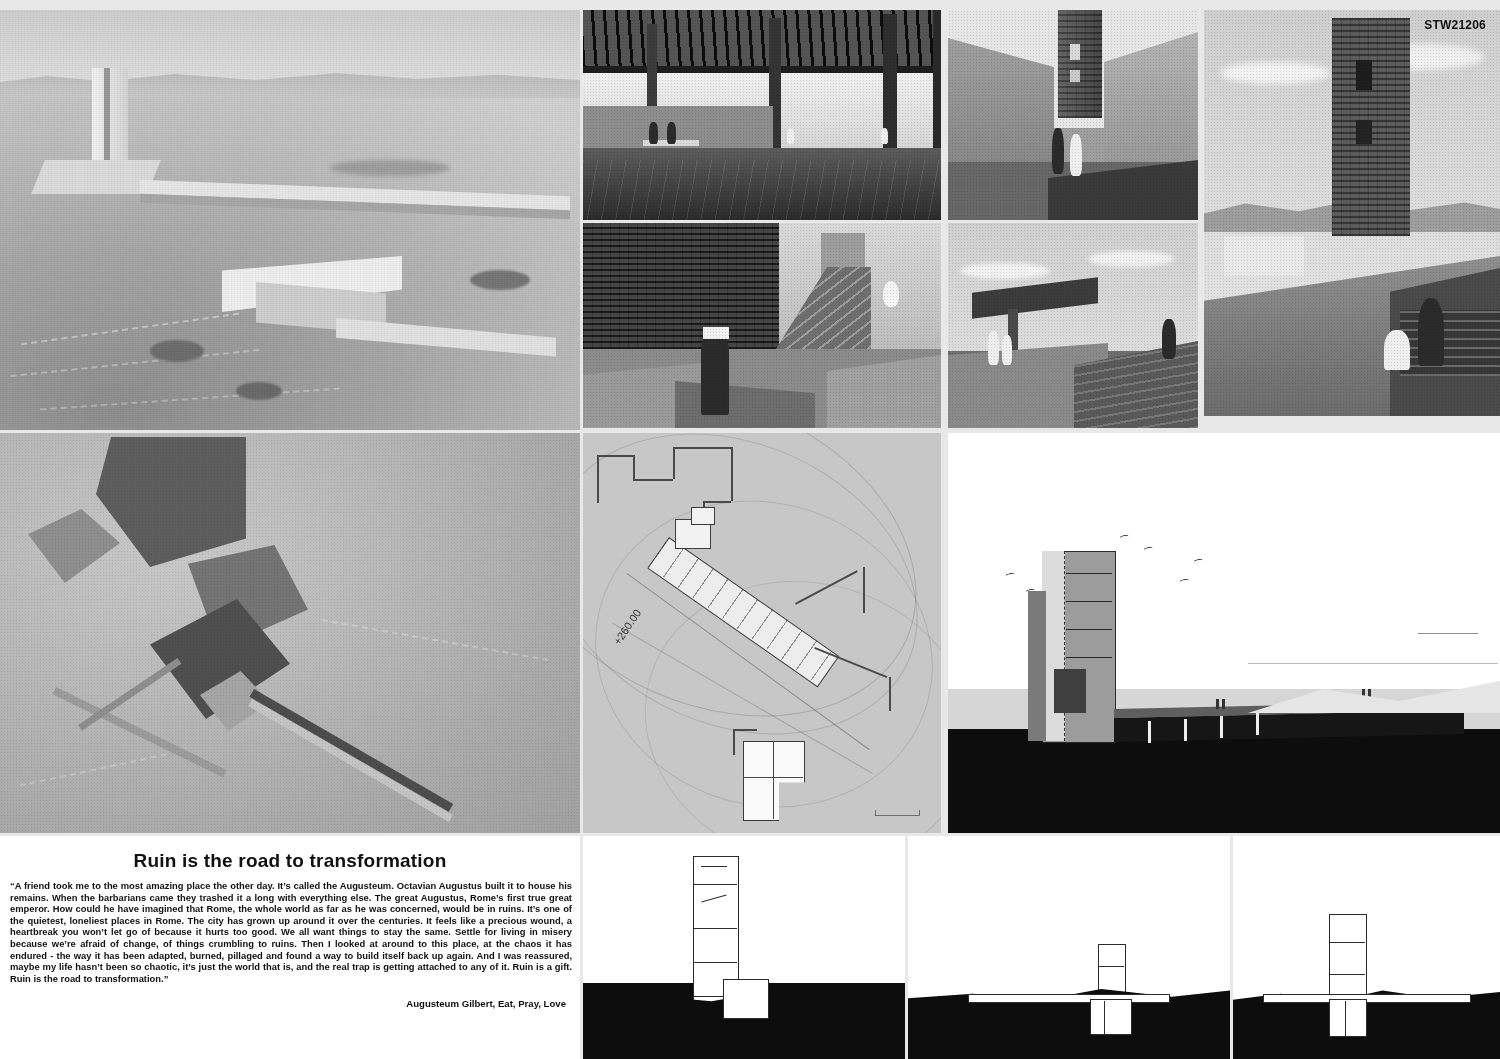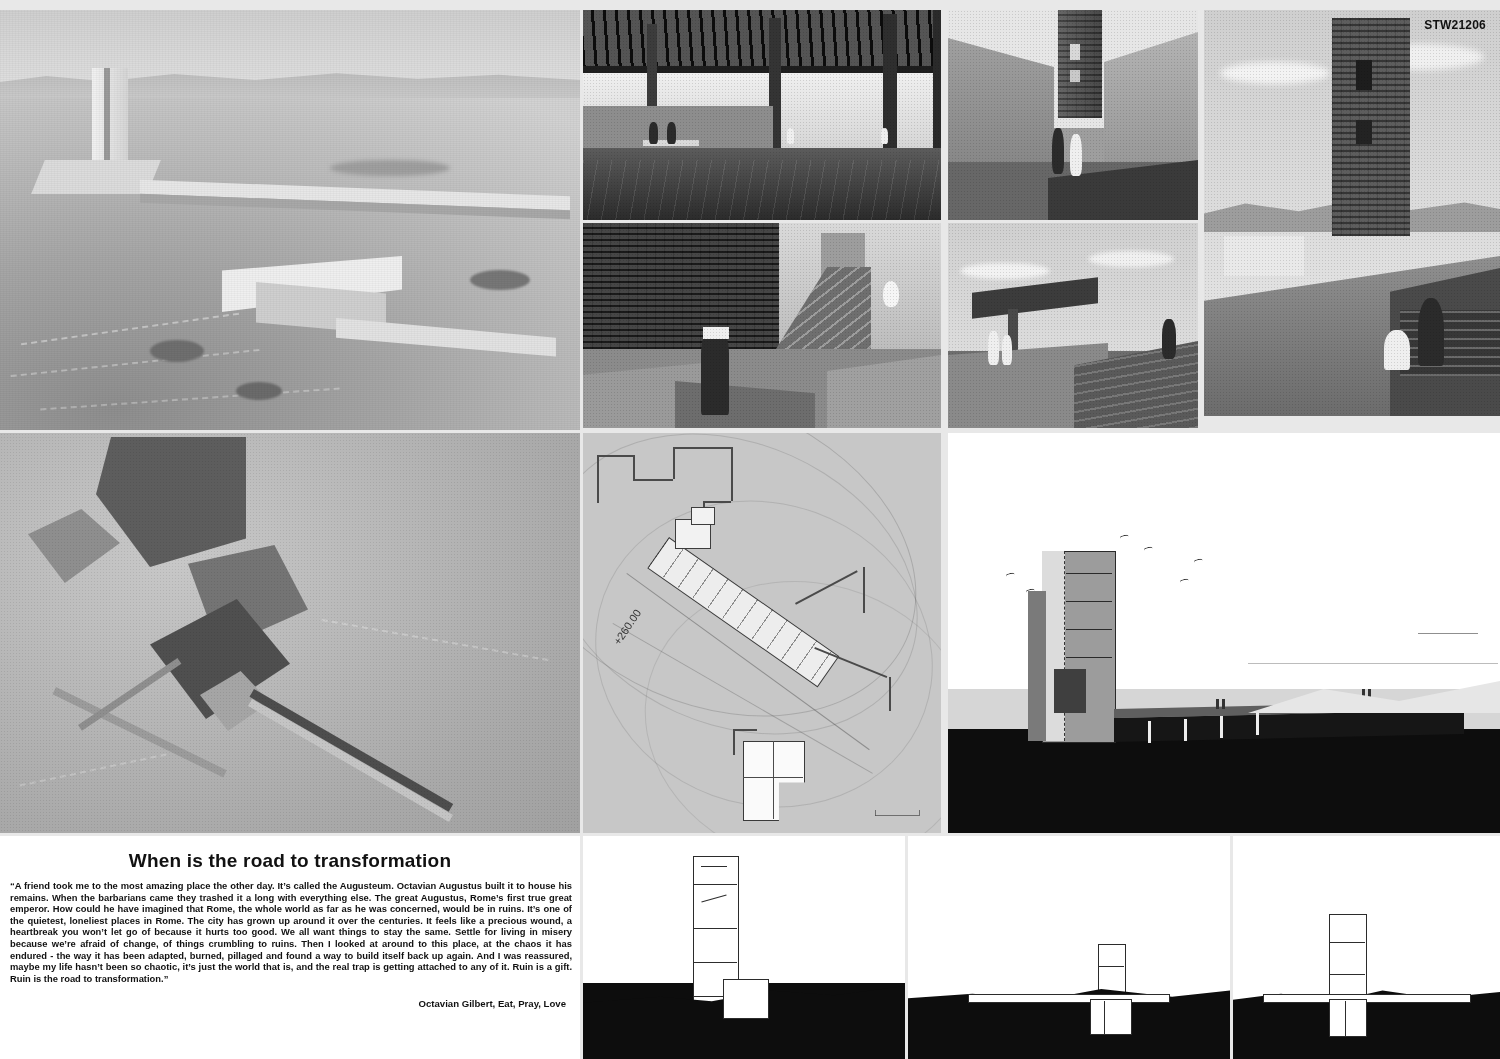--- a/index.html
+++ b/index.html
@@ -325,23 +325,23 @@
     <div style="position:absolute;left:376px;top:258px;width:3px;height:10px;background:#333;"></div>
     <div style="position:absolute;left:414px;top:256px;width:3px;height:10px;background:#333;"></div>
     <div style="position:absolute;left:420px;top:256px;width:3px;height:10px;background:#333;"></div>
 
     <div style="position:absolute;left:300px;top:230px;width:250px;height:1.2px;background:#bcbcbc;"></div>
     <div style="position:absolute;left:470px;top:200px;width:60px;height:1.4px;background:#8f8f8f;"></div>
     <div style="position:absolute;left:300px;top:240px;width:252px;height:40px;background:#e6e6e6;clip-path:polygon(0 100%,30% 40%,60% 70%,100% 20%,100% 100%);"></div>
   </div>
 
   <div class="textblock">
-    <div class="title">When is the road to transformation</div>
+    <div class="title">Ruin is the road to transformation</div>
     <div class="quote">“A friend took me to the most amazing place the other day. It’s called the Augusteum. Octavian Augustus built it to house his remains. When the barbarians came they trashed it a long with everything else. The great Augustus, Rome’s first true great emperor. How could he have imagined that Rome, the whole world as far as he was concerned, would be in ruins. It’s one of the quietest, loneliest places in Rome. The city has grown up around it over the centuries. It feels like a precious wound, a heartbreak you won’t let go of because it hurts too good. We all want things to stay the same. Settle for living in misery because we’re afraid of change, of things crumbling to ruins. Then I looked at around to this place, at the chaos it has endured - the way it has been adapted, burned, pillaged and found a way to build itself back up again. And I was reassured, maybe my life hasn’t been so chaotic, it’s just the world that is, and the real trap is getting attached to any of it. Ruin is a gift. Ruin is the road to transformation.”</div>
-    <div class="attrib">Octavian Gilbert, Eat, Pray, Love</div>
+    <div class="attrib">Augusteum Gilbert, Eat, Pray, Love</div>
   </div>
 
   <div class="bsec" id="p10" style="left:583px;top:836px;width:322px;height:223px;">
     <div class="bearth"></div>
     <div style="position:absolute;left:110px;top:20px;width:44px;height:140px;background:#fff;border:1.4px solid #2b2b2b;"></div>
     <div class="bline" style="left:110px;top:48px;width:44px;height:1.2px;"></div>
     <div class="bline" style="left:110px;top:92px;width:44px;height:1.2px;"></div>
     <div class="bline" style="left:110px;top:126px;width:44px;height:1.2px;"></div>
     <div class="bline" style="left:118px;top:30px;width:26px;height:1.2px;"></div>
     <div class="bline" style="left:118px;top:62px;width:26px;height:1.2px;transform:rotate(-16deg);"></div>

